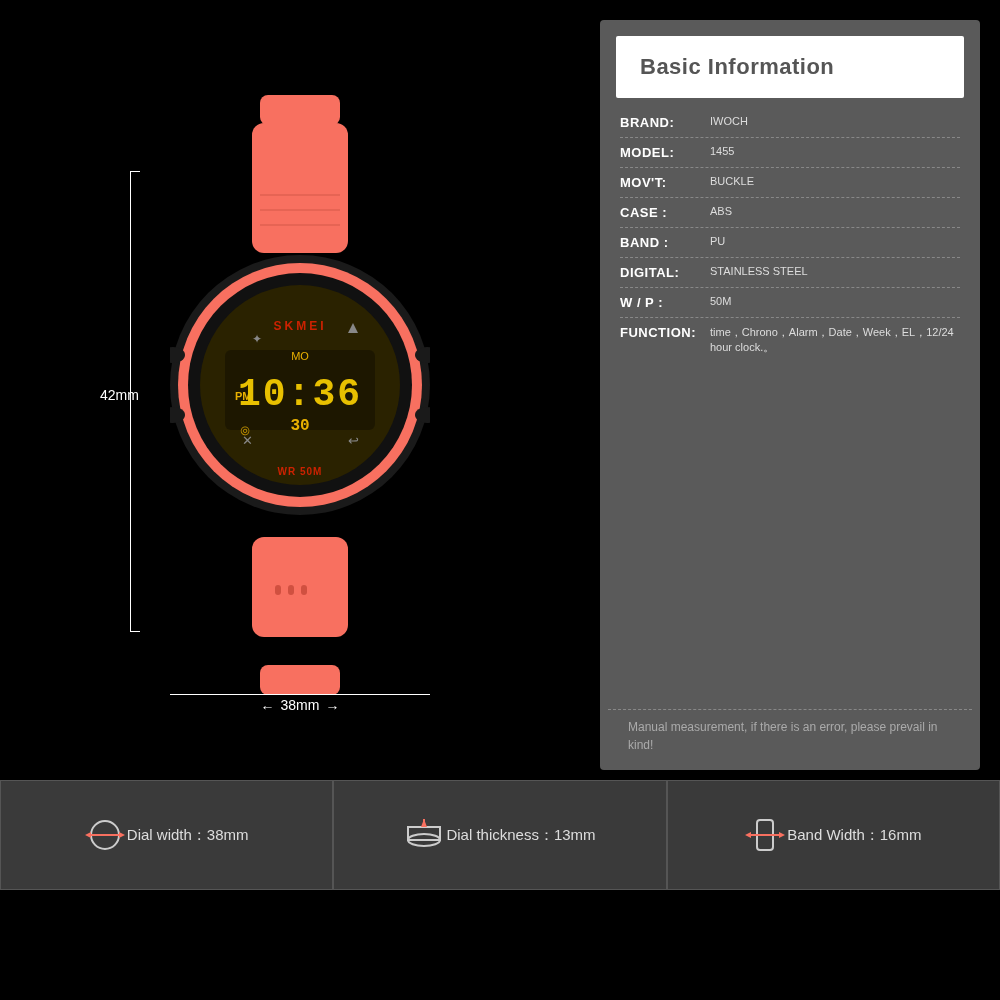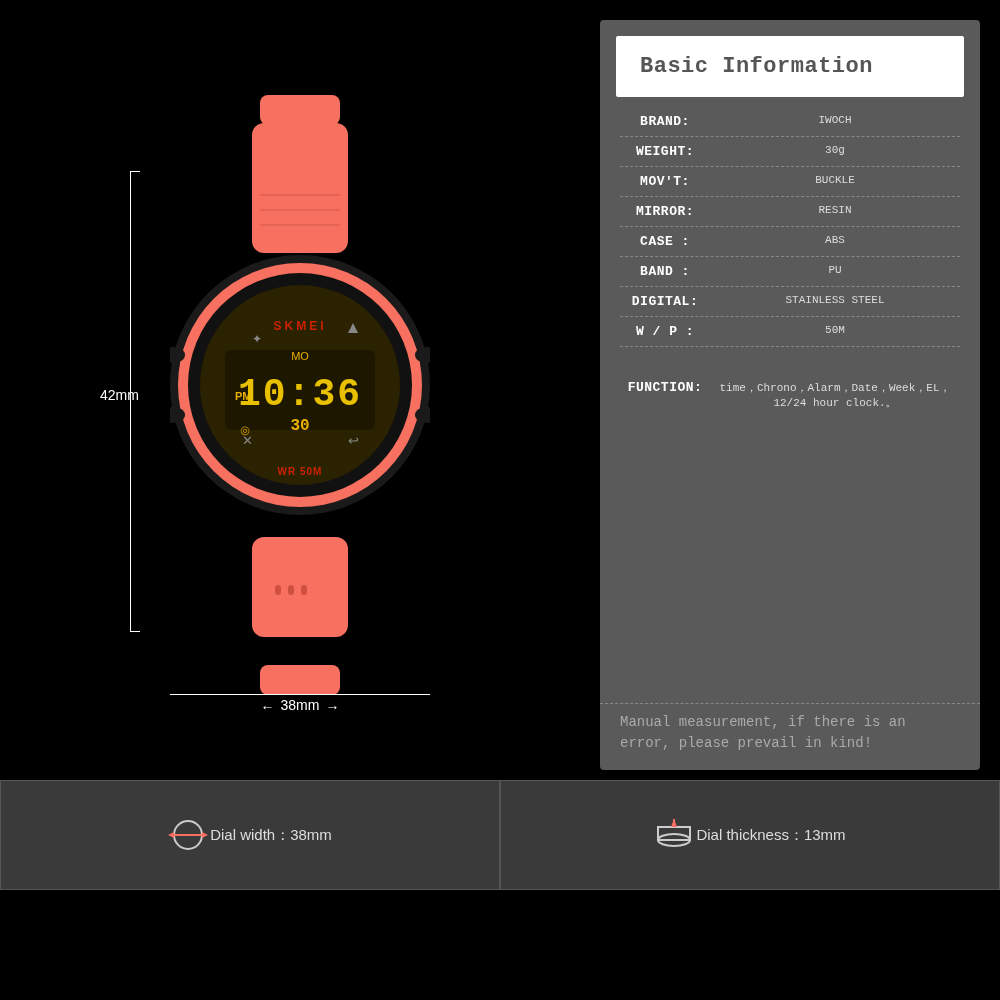--- a/index.html
+++ b/index.html
@@ -32,21 +32,20 @@
 
     
     .info-panel {
       width: 380px;
       background: #5a5a5a;
       border-radius: 4px;
       padding: 0;
       overflow: hidden;
       display: flex;
       flex-direction: column;
-      font-family: Liberation Mono, monospace;
     }
 
     .info-title-bar {
       background: #fff;
       padding: 18px 24px;
       margin: 16px 16px 0 16px;
       border-radius: 2px;
     }
 
     .info-title {
@@ -60,49 +59,47 @@
       padding: 10px 20px;
       flex: 1;
     }
 
     .info-row {
       padding: 7px 0;
       border-bottom: 1px dashed #888;
       display: flex;
       align-items: flex-start;
       font-size: 13px;
-      text-align: center;
     }
 
     .info-row:last-child {
       border-bottom: none;
-      margin-top: 26px;
     }
 
     .info-label {
       font-weight: bold;
       color: #fff;
       min-width: 90px;
       font-size: 13px;
       letter-spacing: 0.5px;
     }
 
     .info-value {
       color: #ddd;
       font-size: 11px;
       flex: 1;
     }
 
     .info-note {
-      font-size: 14px;
+      font-size: 12px;
       color: #aaa;
       padding: 8px 20px 16px 20px;
       line-height: 1.5;
       border-top: 1px dashed #888;
-      margin: 0 0;
+      margin: 0 8px;
     }
 
     
     .specs-bar {
       display: flex;
       flex-direction: row;
       width: 100%;
       height: 110px;
     }
 
@@ -235,30 +232,26 @@
       <div class="info-title-bar">
         <div class="info-title">Basic Information</div>
       </div>
       <div class="info-rows" id="info-rows-container">
 
       <div class="info-row">
             <span class="info-label">BRAND:</span>
             <span class="info-value">IWOCH</span>
           </div>
           <div class="info-row">
-            <span class="info-label">WEIGHT:</span>
-            <span class="info-value">30g</span>
+            <span class="info-label">MODEL:</span>
+            <span class="info-value">1455</span>
           </div>
           <div class="info-row">
             <span class="info-label">MOV'T:</span>
             <span class="info-value">BUCKLE</span>
-          </div>
-          <div class="info-row">
-            <span class="info-label">MIRROR:</span>
-            <span class="info-value">RESIN</span>
           </div>
           <div class="info-row">
             <span class="info-label">CASE :</span>
             <span class="info-value">ABS</span>
           </div>
           <div class="info-row">
             <span class="info-label">BAND :</span>
             <span class="info-value">PU</span>
           </div>
           <div class="info-row">
@@ -300,16 +293,27 @@
         <svg width="40" height="40" viewBox="0 0 40 40">
           <ellipse cx="20" cy="25" rx="16" ry="6" stroke="#ccc" stroke-width="2" fill="none"></ellipse>
           <rect x="4" y="12" width="32" height="13" stroke="#ccc" stroke-width="2" fill="none"></rect>
           <line x1="20" y1="4" x2="20" y2="12" stroke="#f87060" stroke-width="2"></line>
           <polygon points="17,12 20,4 23,12" fill="#f87060"></polygon>
         </svg>
       </div>
       <div class="spec-text">Dial thickness：13mm</div>
     </div>
 
+    <div class="spec-cell">
+      <div class="spec-icon">
+        <svg width="40" height="40" viewBox="0 0 40 40">
+          <rect x="12" y="5" width="16" height="30" rx="3" stroke="#ccc" stroke-width="2" fill="none"></rect>
+          <line x1="6" y1="20" x2="34" y2="20" stroke="#f87060" stroke-width="2"></line>
+          <polygon points="6,17 0,20 6,23" fill="#f87060"></polygon>
+          <polygon points="34,17 40,20 34,23" fill="#f87060"></polygon>
+        </svg>
+      </div>
+      <div class="spec-text">Band Width：16mm</div>
+    </div>
 
   </div>
 
 </div>
 
 </body></html>

